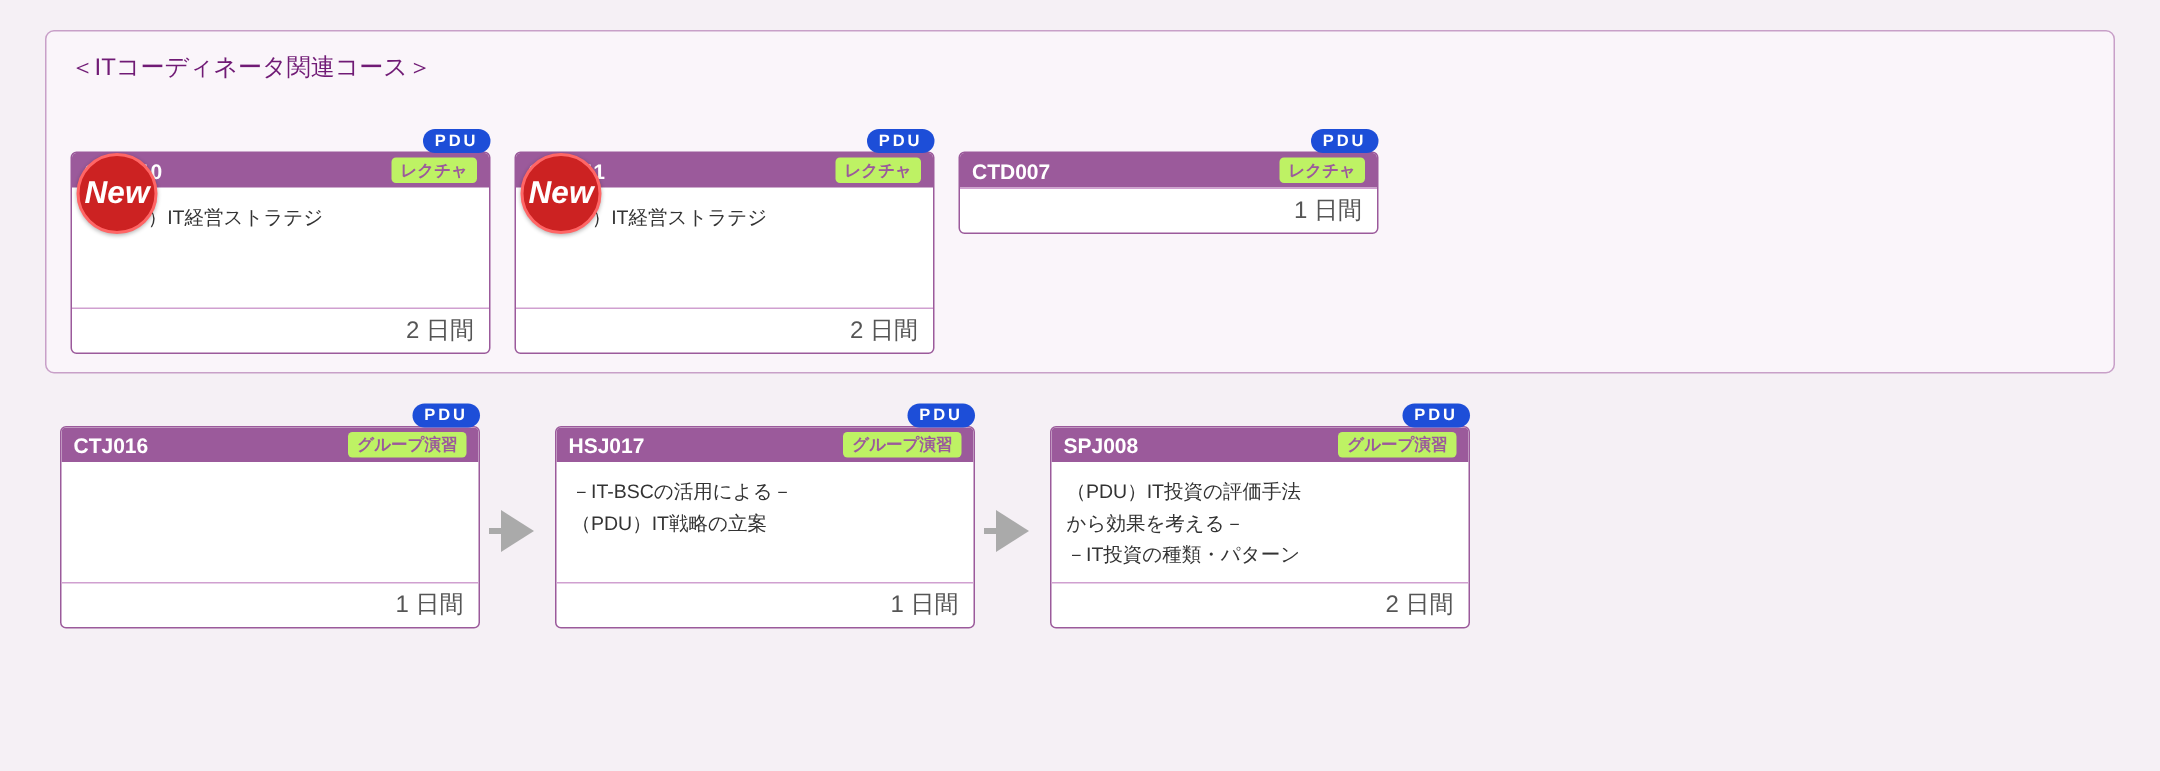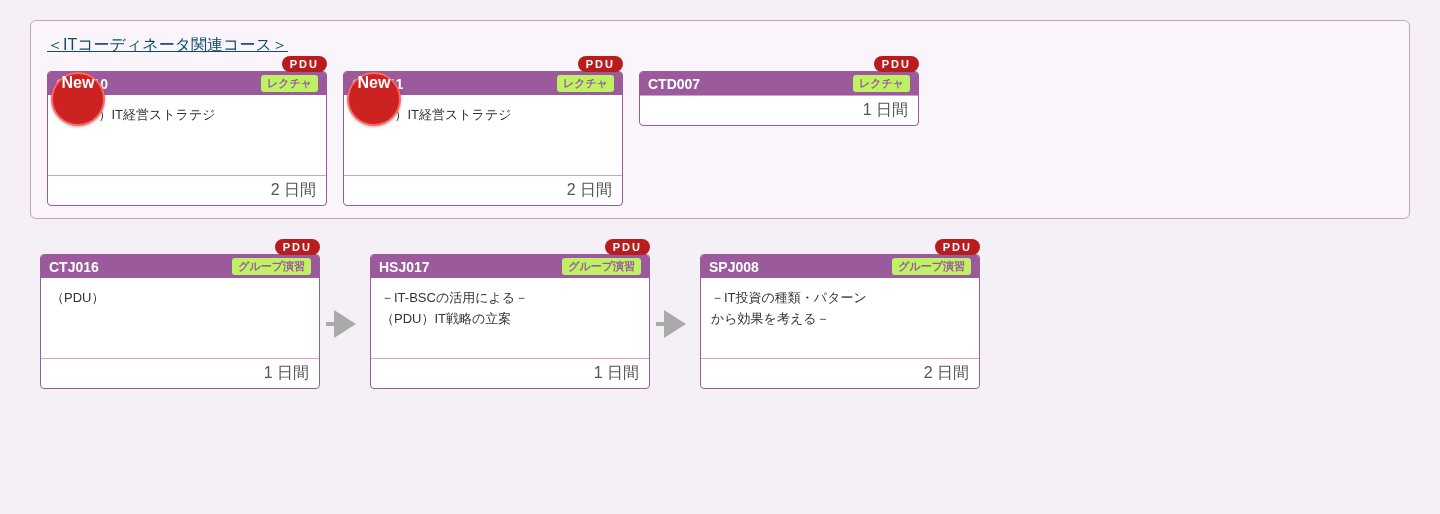--- a/index.html
+++ b/index.html
@@ -17,43 +17,42 @@
 
     .section-box {
       border: 1.5px solid #c8a0c8;
       border-radius: 6px;
       background: #faf5fa;
       padding: 14px 16px 12px 16px;
     }
 
     .section-title {
       font-size: 16px;
-      color: #0c4a6e;
-      margin-bottom: 0;
+      color: #701a75;
+      margin-bottom: 30px;
       font-weight: normal;
-      text-decoration: underline;
     }
 
     .cards-row {
       display: flex;
       flex-direction: row;
       gap: 16px;
       align-items: flex-start;
     }
 
     .card-wrapper {
       display: flex;
       flex-direction: column;
       align-items: flex-end;
       position: relative;
       width: 280px;
     }
 
     .pdu-badge {
-      background: #b91c1c;
+      background: #1d4ed8;
       color: white;
       font-size: 11px;
       font-weight: bold;
       letter-spacing: 2px;
       padding: 2px 8px;
       border-radius: 10px;
       margin-bottom: -1px;
       z-index: 1;
       position: relative;
       margin-left: 39px;
@@ -112,26 +111,28 @@
     .new-badge-wrapper {
       position: absolute;
       top: 16px;
       left: 4px;
       z-index: 2;
     }
 
     .new-badge {
       background: #cc2222;
       color: white;
-      font-size: 16px;
-      font-weight: bold;
+      font-size: 21px;
+      font-weight: bold;
+      font-style: italic;
       width: 54px;
       height: 54px;
       border-radius: 50%;
       display: flex;
+      align-items: center;
       justify-content: center;
       border: 2px solid #ff6666;
       box-shadow: 0 1px 3px rgba(0,0,0,0.3);
     }
 
     
     .bottom-row {
       display: flex;
       flex-direction: row;
       align-items: center;
@@ -236,21 +237,20 @@
 <div class="bottom-row">
 
   <div class="bottom-card-wrapper">
     <div class="pdu-badge">PDU</div>
     <div class="card">
       <div class="card-header">
         <span class="card-code">CTJ016</span>
         <span class="card-type">グループ演習</span>
       </div>
       <div class="card-body">
-        <p>（PDU）</p>
       </div>
       <div class="card-footer">1 日間</div>
     </div>
   </div>
 
   <div class="arrow-wrapper">
     <div class="arrow"></div>
   </div>
 
   <div class="bottom-card-wrapper">
@@ -273,20 +273,21 @@
   </div>
 
   <div class="bottom-card-wrapper">
     <div class="pdu-badge">PDU</div>
     <div class="card">
       <div class="card-header">
         <span class="card-code">SPJ008</span>
         <span class="card-type">グループ演習</span>
       </div>
       <div class="card-body">
+        <p>（PDU）IT投資の評価手法</p>
+        <p>から効果を考える－</p>
         <p>－IT投資の種類・パターン</p>
-        <p>から効果を考える－</p>
       </div>
       <div class="card-footer">2 日間</div>
     </div>
   </div>
 
 </div>
 
 </body></html>

